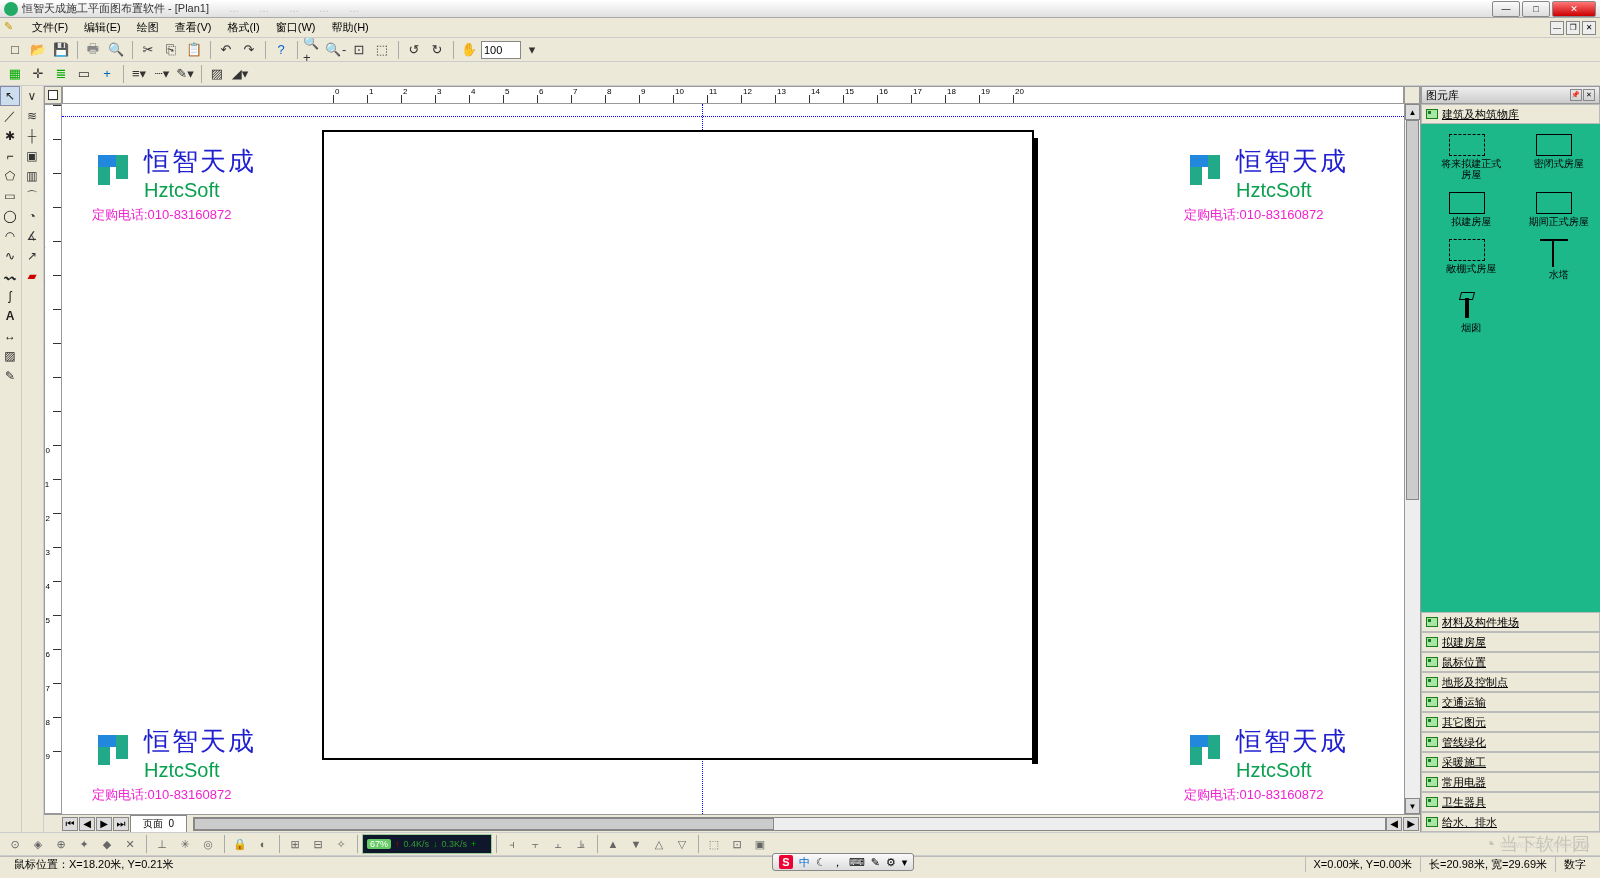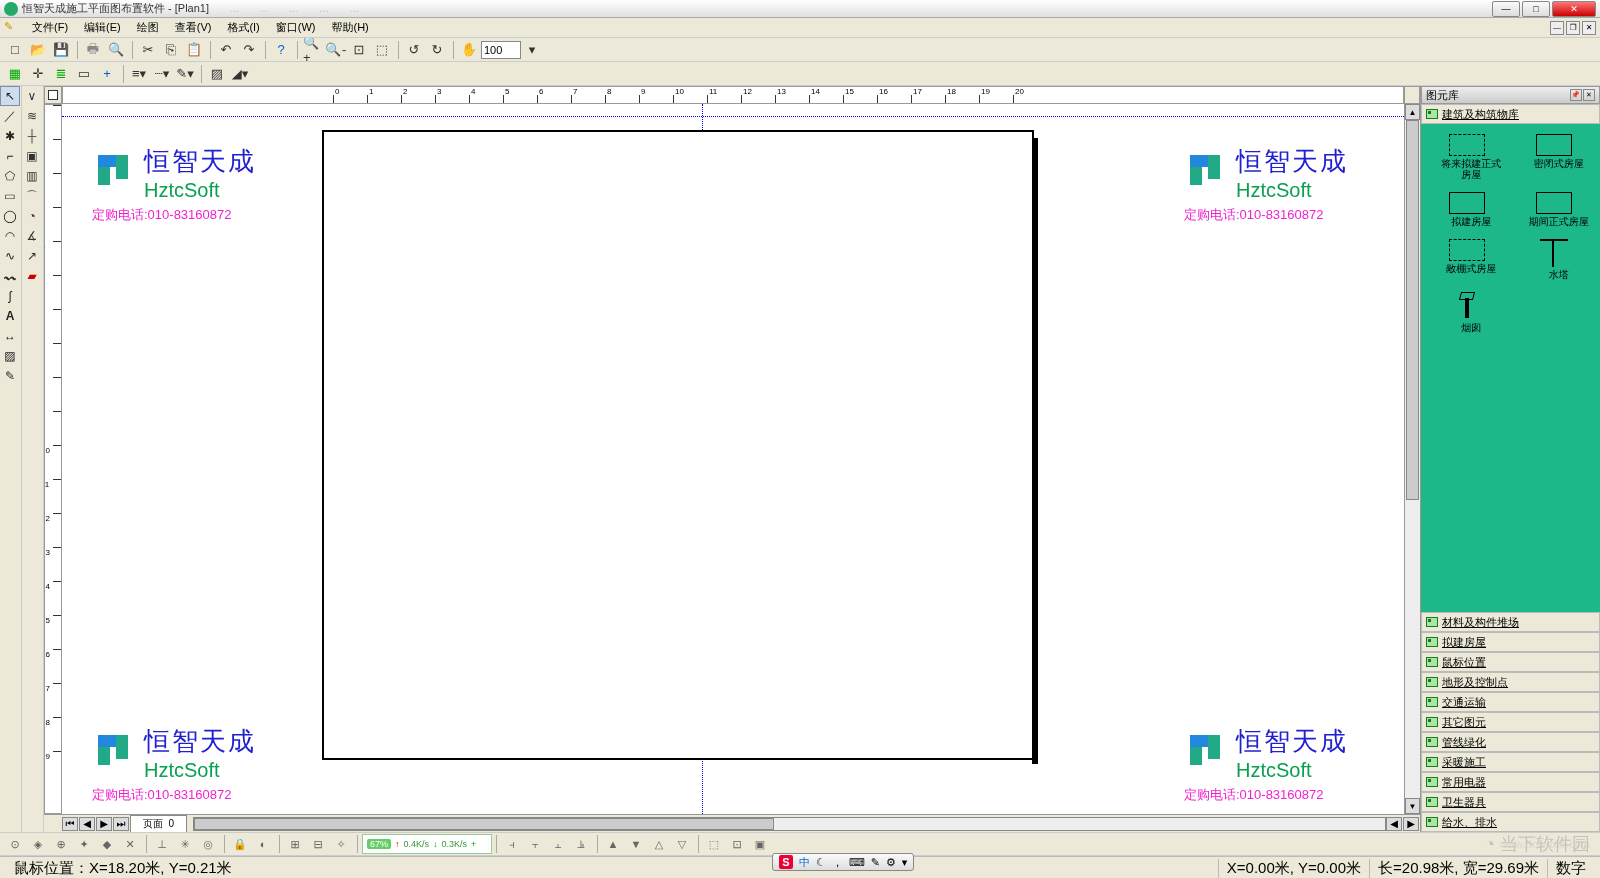--- a/index.html
+++ b/index.html
@@ -76,28 +76,28 @@
 .rp-item .shape.tower::before { content:""; position:absolute; left:0; right:0; top:0; height:2px; background:#000;}
 .rp-item .shape.tower::after { content:""; position:absolute; left:12px; top:0; width:2px; bottom:0; background:#000;}
 .rp-item .shape.chimney { border:none; width:14px; height:28px; position:relative;}
 .rp-item .shape.chimney::before{content:"";position:absolute;left:5px;top:6px;width:4px;height:20px;background:#000;}
 .rp-item .shape.chimney::after{content:"";position:absolute;left:0;top:0;width:12px;height:6px;border:1px solid #000;transform:skew(-15deg);}
 .rp-item .lbl { font-size: 10px; color: #000; text-align: center; line-height: 1.1; max-width: 60px; margin-left: 9px;}
 
 .bottom-toolbar { height: 24px; background: #ece9d8; display: flex; align-items: center; padding: 0 4px; border-top: 1px solid #ccc; border-bottom: 1px solid #ccc;}
 .bottom-toolbar .tbtn { width: 22px; height: 20px; display:flex;align-items:center;justify-content:center; border:1px solid transparent; margin-right:1px; color:#666;}
 .bottom-toolbar .sep { width:1px; height:18px; background:#aaa; margin:0 4px;}
-.bottom-toolbar .net-widget { width:130px; height:20px; border:1px solid #9c9; background:#ffffff; display:flex; align-items:center; font-size:9px; color:#393; gap:4px; padding:0 4px;}
+.bottom-toolbar .net-widget { width:130px; height:20px; border:1px solid #9c9; background:#0f172a; display:flex; align-items:center; font-size:9px; color:#393; gap:4px; padding:0 4px;}
 .bottom-toolbar .net-widget .pct { background:#6c6; color:#fff; padding:0 3px; border-radius:2px;}
 .bottom-toolbar .brand { margin-left:auto; opacity:0.25; font-size:18px; color:#555; padding-right:6px;}
 
 .ime-bar { position: absolute; left: 772px; bottom: 7px; height: 18px; background: linear-gradient(#fafafa,#ddd); border: 1px solid #888; border-radius: 3px; display:flex; align-items:center; gap:6px; padding:0 6px; font-size:11px; z-index:100;}
 .ime-bar .s-icon { width:14px; height:14px; background:#e03; color:#fff; font-weight:bold; display:flex;align-items:center;justify-content:center; border-radius:2px;}
 
-.statusbar { height: 22px; background: #ece9d8; display: flex; align-items: flex-end; padding: 0 6px; border-top: 1px solid #bbb; font-size: 15px;}
+.statusbar { height: 22px; background: #ece9d8; display: flex; align-items: flex-start; padding: 0 6px; border-top: 1px solid #bbb; font-size: 11px;}
 .statusbar .cell { padding: 0 8px; border-left: 1px solid #bbb; }
 .statusbar .cell:first-child { border-left: none; }
 .statusbar .spacer { flex: 1; }
 
 .watermark-corner { position:absolute; right:10px; bottom:28px; color:#ccc; font-size:11px; opacity:0.6;}
 
 svg.logo-svg { width: 52px; height: 48px; }
 </style>
 </head>
 <body>

